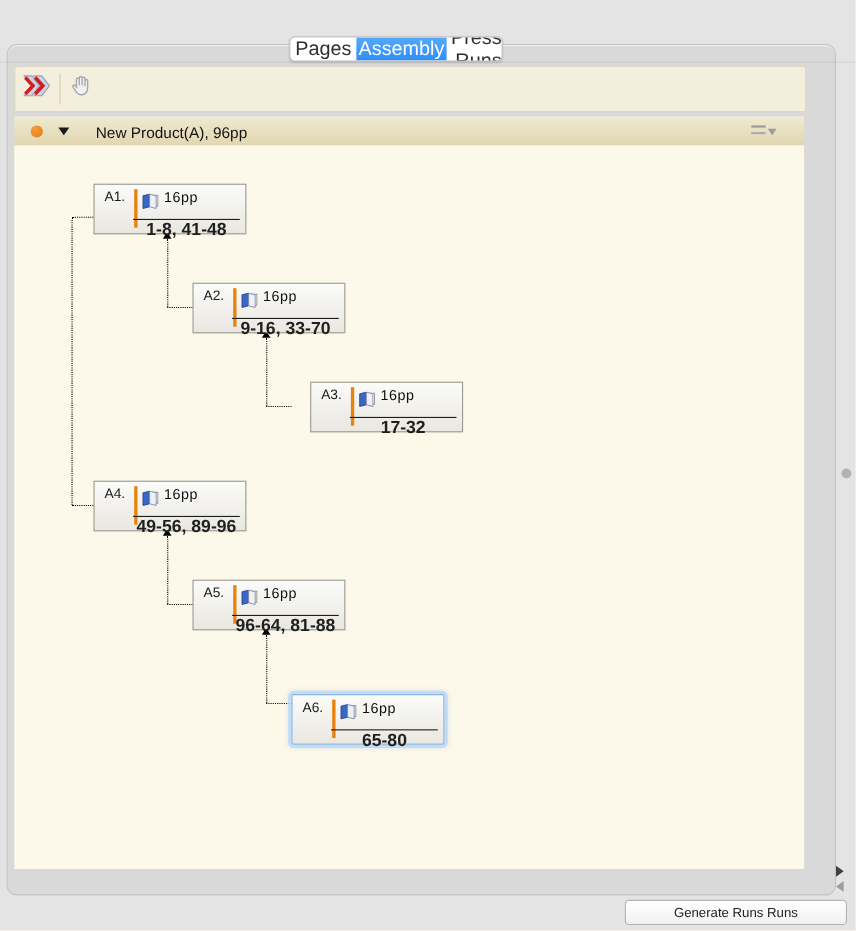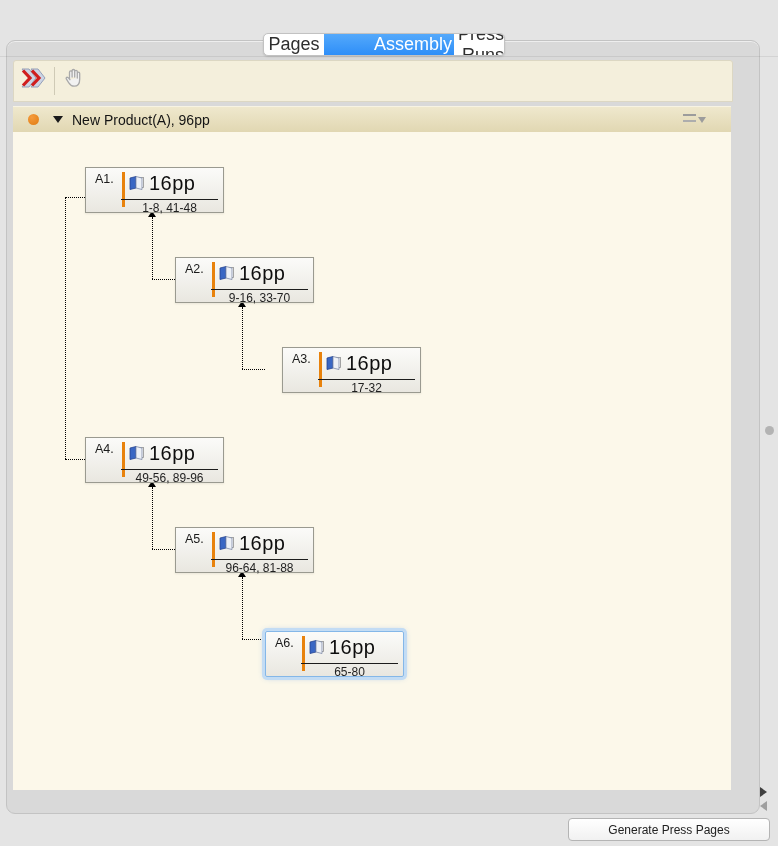--- a/index.html
+++ b/index.html
@@ -5,55 +5,55 @@
   html,body{margin:0;padding:0;}
   .screen{position:relative;width:778px;height:846px;background:#e4e4e4;
           font-family:"Liberation Sans",sans-serif;overflow:hidden;}
   .chrome-line{position:absolute;left:0;top:56px;width:778px;height:1px;background:rgba(0,0,0,0.07);z-index:5;pointer-events:none;}
 
   
   .segctl{position:absolute;left:263px;top:33px;height:21px;display:flex;z-index:6;
           border:1px solid #c2c2c2;border-radius:5px;background:#fff;overflow:hidden;
           box-shadow:0 1px 2px rgba(0,0,0,0.13);}
   .seg{display:flex;align-items:center;justify-content:center;font-size:18px;color:#2e2e2e;cursor:default;text-align:right;}
-  .seg.active{background:linear-gradient(#54a9fb,#2e8ef8);color:#fff;padding-left:48px;}
+  .seg.active{background:linear-gradient(#54a9fb,#2e8ef8);color:#fff;}
 
   
   .panel{position:absolute;left:6px;top:40px;width:752px;height:772px;background:#d9d9d9;
          border:1px solid #c3c3c3;border-radius:9px;box-shadow:inset 0 1px 0 rgba(255,255,255,0.55);z-index:1;}
   .toolbar{position:absolute;left:13px;top:60px;width:718px;height:40px;background:#f4efdc;
            border:1px solid #dcd7c3;border-radius:3px 3px 0 0;z-index:2;}
   .tb-divider{position:absolute;left:40px;top:6px;width:1px;height:28px;background:#cfcab6;}
   .tool{position:absolute;top:6px;width:28px;height:28px;display:flex;align-items:center;justify-content:center;}
 
   .header{position:absolute;left:13px;top:106px;width:718px;height:25px;z-index:2;
           background:linear-gradient(#efe8cd,#e1d7b2);border-top:1px solid #f7f3e3;border-bottom:1px solid #c8bf9f;
           display:flex;align-items:center;}
   .status-dot{width:11px;height:11px;border-radius:50%;margin-left:15px;
               background:radial-gradient(circle at 35% 30%, #f59b3c, #e07c12);}
   .disclosure{margin-left:14px;width:0;height:0;border-left:5px solid transparent;border-right:5px solid transparent;border-top:7px solid #1a1a1a;}
-  .htitle{margin-left:9px;font-size:14px;color:#141414;}
+  .htitle{margin-left:24px;font-size:14px;color:#141414;}
   .hmenu{position:absolute;right:24px;top:6px;width:24px;height:13px;}
   .hmenu .bar1{position:absolute;left:0;top:1px;width:13px;height:2px;background:#9c9c9c;}
   .hmenu .bar2{position:absolute;left:0;top:7px;width:13px;height:2px;background:#adadad;}
   .hmenu .tri{position:absolute;left:15px;top:4px;width:0;height:0;border-left:4px solid transparent;border-right:4px solid transparent;border-top:6px solid #9c9c9c;}
 
   .canvas{position:absolute;left:13px;top:132px;width:718px;height:658px;background:#fcf8ea;z-index:2;}
 
   
   .sig{position:absolute;width:137px;height:44px;z-index:4;
        background:linear-gradient(#fbfbf9,#e9e7e0);border:1px solid #9a9a90;box-shadow:0 1px 2px rgba(0,0,0,0.08);}
   .sig.selected{border:1px solid #84b7e8;border-radius:2px;
        box-shadow:0 0 0 3px #c3dcf4, 0 0 6px rgba(120,170,230,0.85);}
   .sig-label{position:absolute;left:9px;top:4px;font-size:12.5px;color:#1a1a1a;text-align:center;}
   .sig-bar{position:absolute;left:36px;top:4px;width:3px;height:35px;background:#e8820c;}
   .sig-book{position:absolute;left:43px;top:8px;width:16px;height:15px;}
-  .sig-pp{position:absolute;left:63px;top:4px;font-size:20px;color:#0d0d0d;letter-spacing:0.5px;}
+  .sig-pp{position:absolute;left:63px;top:4px;font-size:13px;color:#0d0d0d;letter-spacing:0.5px;}
   .sig-rule{position:absolute;left:35px;right:5px;top:31px;height:1px;background:#1c1c1c;}
-  .sig-range{position:absolute;left:35px;right:5px;top:33px;font-size:12px;color:#1f1f1f;text-align:center;}
+  .sig-range{position:absolute;left:35px;right:5px;top:33px;font-size:16px;color:#1f1f1f;text-align:center;font-weight:bold;}
 
   
   .dotv{position:absolute;width:0;border-left:1px dotted #000;z-index:3;}
   .doth{position:absolute;height:0;border-top:1px dotted #000;z-index:3;}
   .arrow-up{position:absolute;width:0;height:0;z-index:3;
             border-left:4px solid transparent;border-right:4px solid transparent;border-bottom:6px solid #000;}
 
   
   .gen-btn{position:absolute;left:568px;top:818px;width:200px;height:21px;z-index:6;
            background:linear-gradient(#ffffff,#f1f1f1);border:1px solid #b4b4b4;border-radius:4px;
@@ -220,15 +220,15 @@
     </span>
     <div class="sig-pp">16pp</div>
     <div class="sig-rule"></div>
     <div class="sig-range">65-80</div>
   </div>
 
   <div class="scroll-dot"></div>
   <div class="sb-right"></div>
   <div class="sb-left"></div>
 
-  <div class="gen-btn">Generate Press Pages</div>
+  <div class="gen-btn">Generate Runs Runs</div>
 
 </div>
 
 </body></html>

